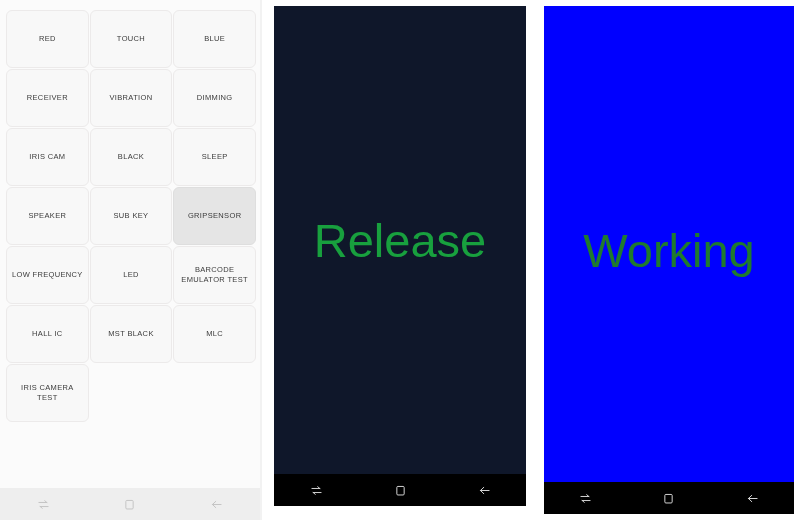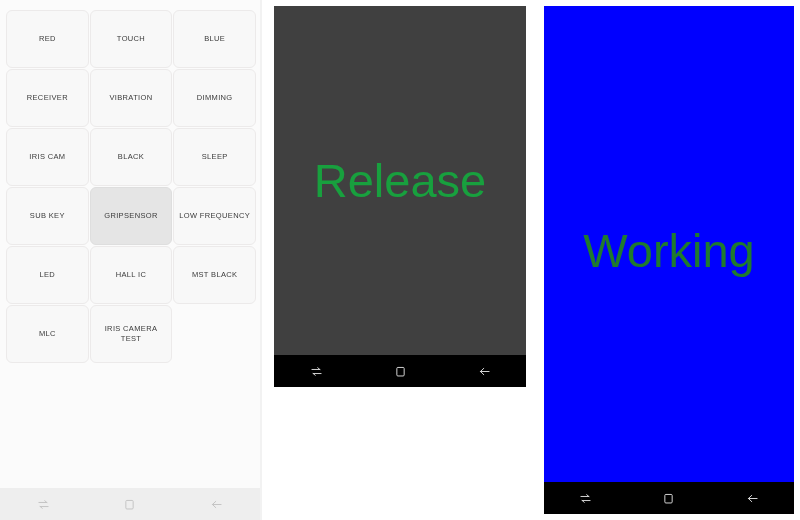--- a/index.html
+++ b/index.html
@@ -94,22 +94,22 @@
     justify-content: center;
   }
   .nav-ico { display: block; }
 
   
   .panel-black {
     position: absolute;
     left: 274px;
     top: 6px;
     width: 252px;
-    height: 381px;
-    background: #404040;
+    height: 500px;
+    background: #0f172a;
     overflow: hidden;
   }
   
   .panel-blue {
     position: absolute;
     left: 544px;
     top: 6px;
     width: 250px;
     height: 508px;
     background: #0000ff;
@@ -174,30 +174,36 @@
           <div class="cell">
             <span>IRIS CAM</span>
           </div>
           <div class="cell">
             <span>BLACK</span>
           </div>
           <div class="cell">
             <span>SLEEP</span>
           </div>
           <div class="cell">
+            <span>SPEAKER</span>
+          </div>
+          <div class="cell">
             <span>SUB KEY</span>
           </div>
           <div class="cell selected">
             <span>GRIPSENSOR</span>
           </div>
           <div class="cell">
             <span>LOW FREQUENCY</span>
           </div>
           <div class="cell">
             <span>LED</span>
+          </div>
+          <div class="cell">
+            <span>BARCODE EMULATOR TEST</span>
           </div>
           <div class="cell">
             <span>HALL IC</span>
           </div>
           <div class="cell">
             <span>MST BLACK</span>
           </div>
           <div class="cell">
             <span>MLC</span>
           </div>

